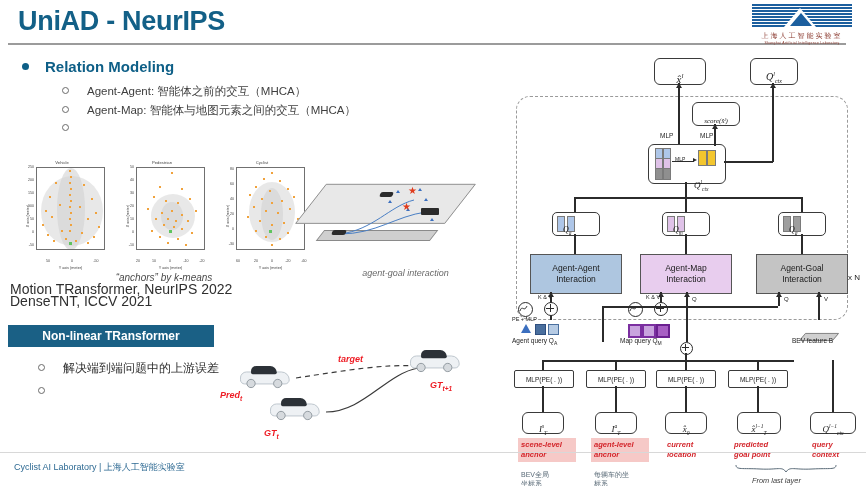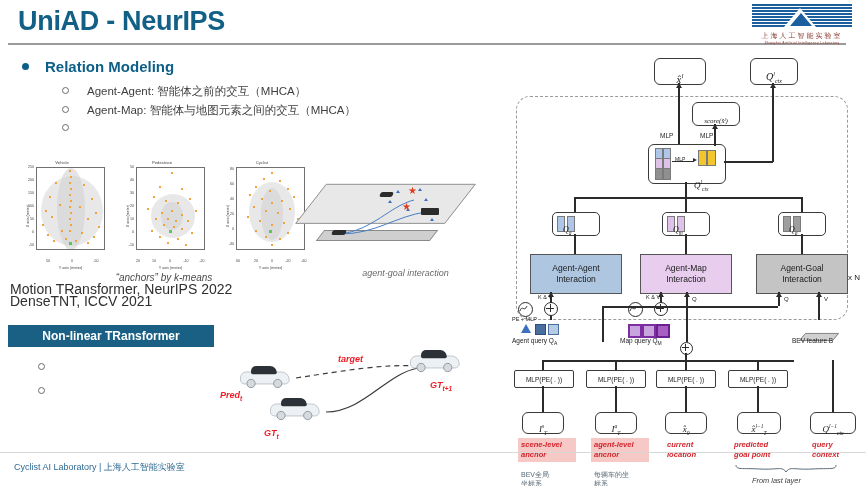--- a/index.html
+++ b/index.html
@@ -352,21 +352,21 @@
   </div>
   <div class="goal-cap">agent-goal interaction</div>
 
   <div class="cite cite1">Motion TRansformer, NeurIPS 2022</div>
   <div class="cite cite2">DenseTNT, ICCV 2021</div>
 
   <div class="banner">
     <span>Non-linear TRansformer</span>
   </div>
   <div class="nb n1">
-    <span class="ring"></span>
+    <span class="ring"></span><span>解决端到端问题中的上游误差</span>
   </div>
   <div class="nb n2">
     <span class="ring"></span>
   </div>
 
   <div class="carfig">
     <svg viewBox="0 0 300 112" style="position:absolute;left:0;top:0;width:300px;height:112px;">
       <path d="M78,36 C130,28 165,22 200,24" fill="none" stroke="#3a3a3a" stroke-width="1.2" stroke-dasharray="5,4"></path>
       <path d="M108,70 C145,70 168,32 200,26" fill="none" stroke="#3a3a3a" stroke-width="1.2"></path>
     </svg>

